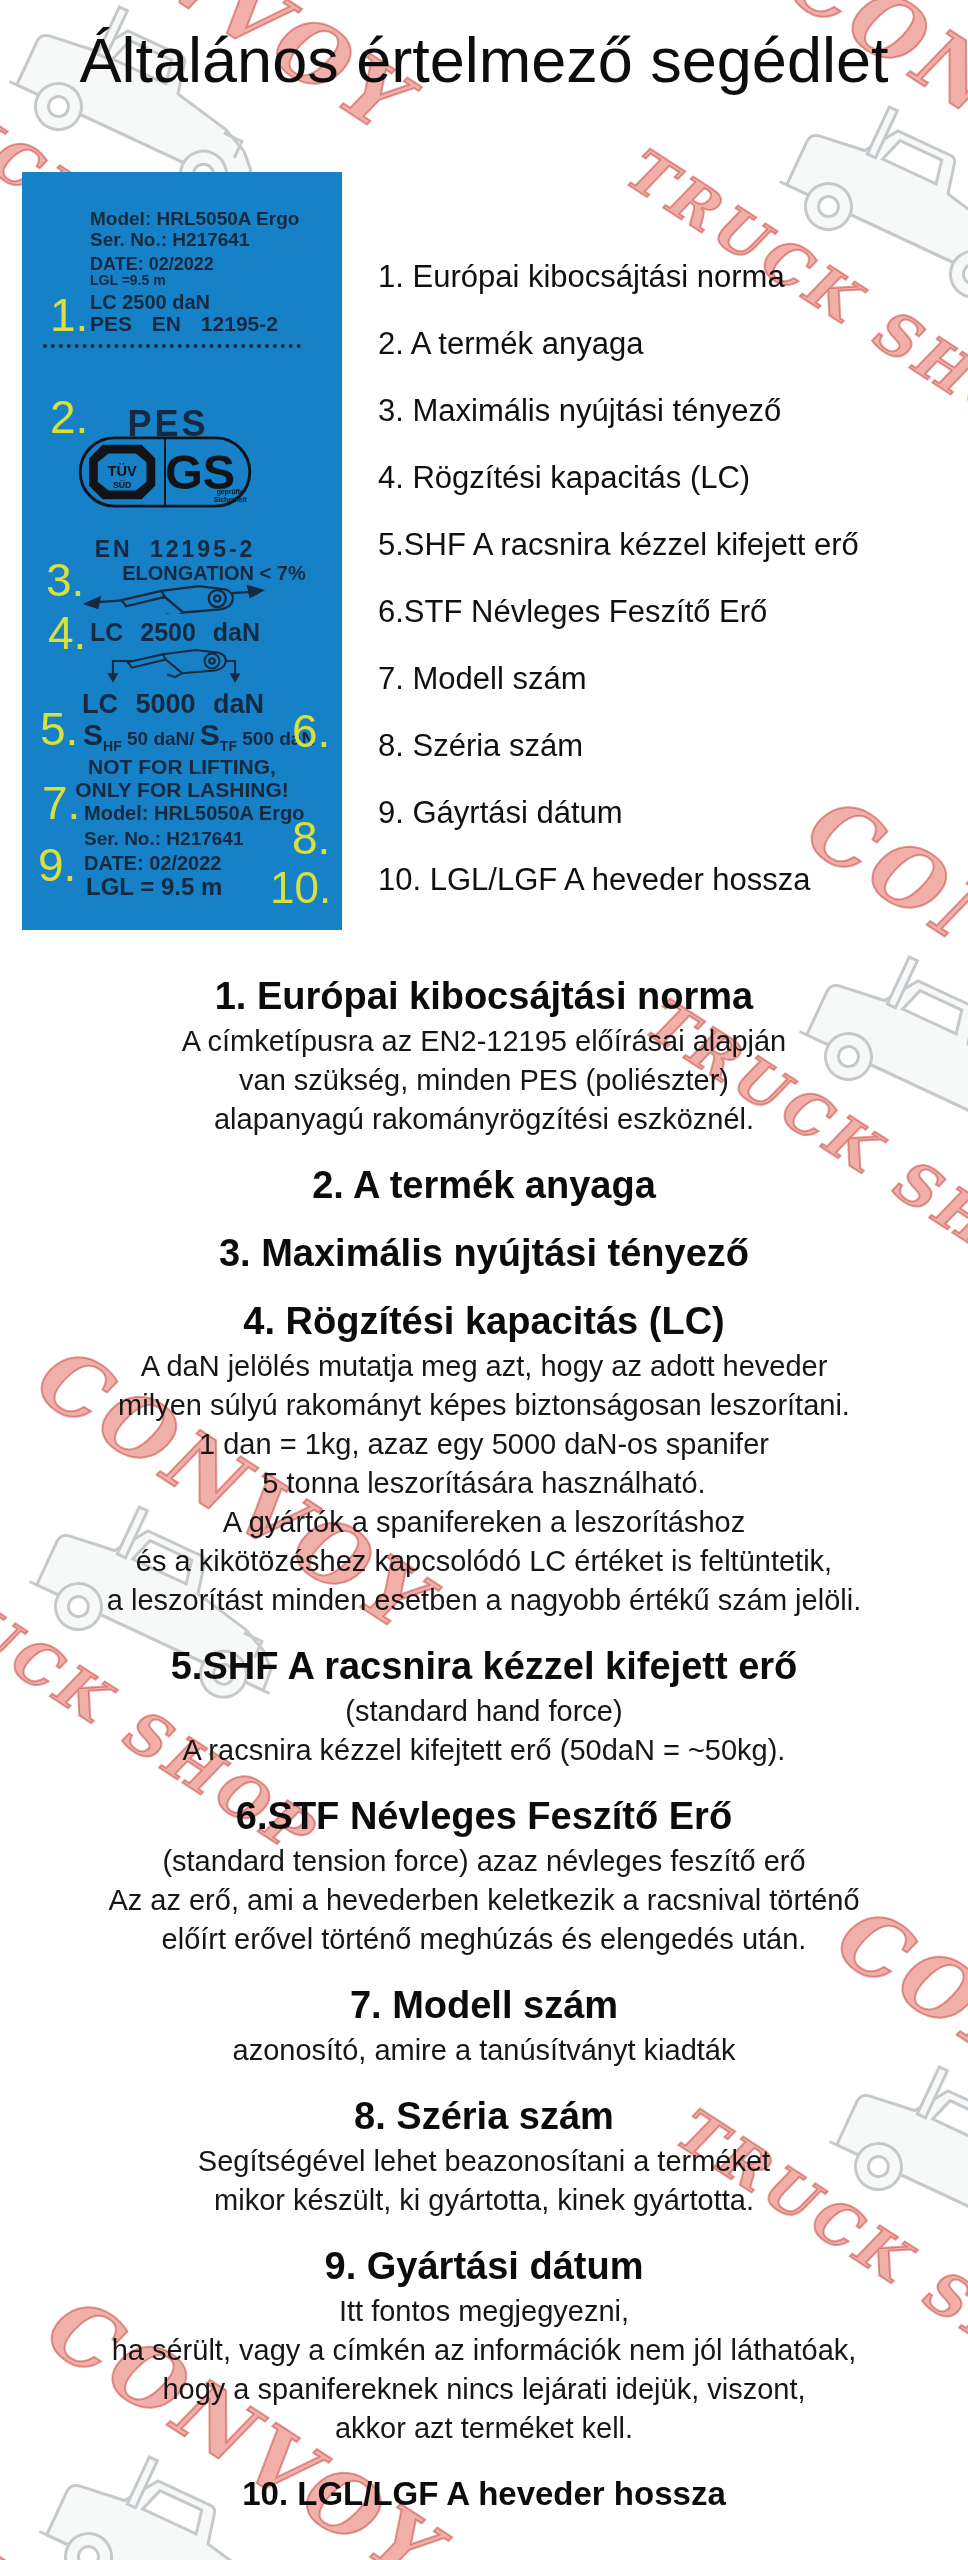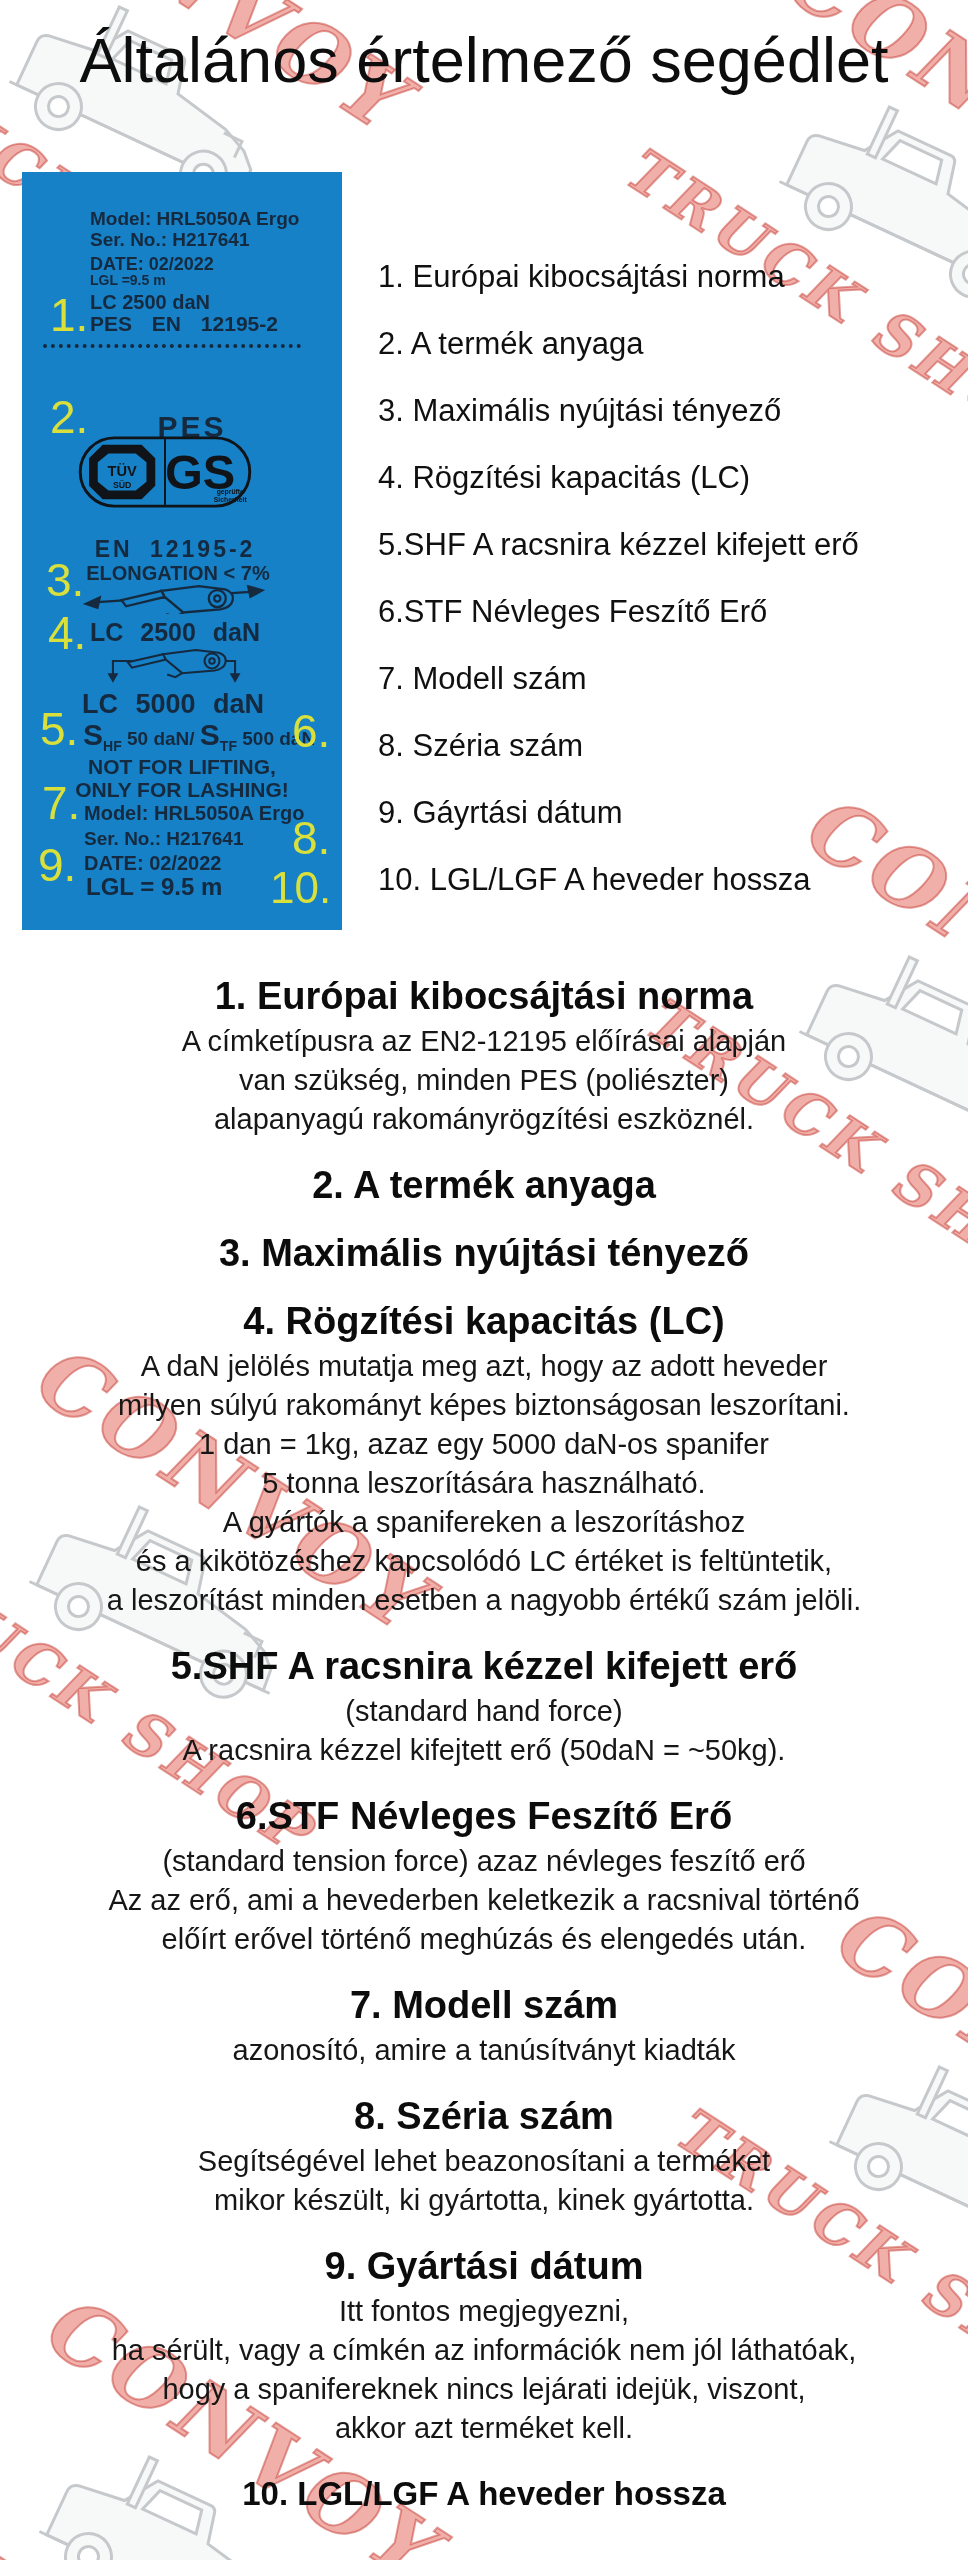--- a/index.html
+++ b/index.html
@@ -161,37 +161,37 @@
   <div class="abs" style="left:68px;top:36px;font-size:19px;">Model: HRL5050A Ergo</div>
   <div class="abs" style="left:68px;top:57px;font-size:19px;">Ser. No.:  H217641</div>
   <div class="abs" style="left:68px;top:82px;font-size:18px;">DATE:  02/2022</div>
   <div class="abs" style="left:68px;top:100px;font-size:14px;">LGL =9.5 m</div>
   <div class="abs" style="left:68px;top:119px;font-size:20px;">LC  2500 daN</div>
   <div class="abs num" style="left:28px;top:120px;">1.</div>
   <div class="abs" style="left:68px;top:140px;font-size:21px;word-spacing:14px;">PES  EN  12195-2</div>
   <div class="dots"></div>
 
   <div class="abs num" style="left:28px;top:222px;">2.</div>
-  <div class="abs cen" style="width:292px;top:238px;font-size:30px;letter-spacing:3px;margin-left:24px;">PES</div>
+  <div class="abs cen" style="width:292px;top:231px;font-size:36px;letter-spacing:3px;">PES</div>
 
   <svg class="abs" style="left:55px;top:262px;" width="176" height="76" viewBox="0 0 180 78">
     <rect x="3" y="4" width="174" height="70" rx="35" fill="none" stroke="#101418" stroke-width="3"></rect>
     <line x1="90" y1="4" x2="90" y2="74" stroke="#101418" stroke-width="2"></line>
     <polygon points="26,11 66,11 80,25 80,53 66,67 26,67 12,53 12,25" fill="#101418"></polygon>
     <polygon points="32,20 60,20 71,29 71,49 60,58 32,58 21,49 21,29" fill="#1681c6"></polygon>
     <text x="46" y="43" font-size="15" font-weight="bold" fill="#101418" text-anchor="middle">TÜV</text>
     <text x="46" y="55" font-size="9" font-weight="bold" fill="#101418" text-anchor="middle">SÜD</text>
     <text x="126" y="56" font-size="50" font-weight="bold" fill="#101418" text-anchor="middle">GS</text>
     <text x="157" y="62" font-size="7" fill="#101418" text-anchor="middle">geprüfte</text>
     <text x="157" y="70" font-size="7" fill="#101418" text-anchor="middle">Sicherheit</text>
   </svg>
 
   <div class="abs cen" style="width:306px;top:364px;font-size:23px;letter-spacing:3px;word-spacing:8px;">EN 12195-2</div>
   <div class="abs num" style="left:24px;top:385px;">3.</div>
-  <div class="abs cen" style="width:312px;top:390px;font-size:20px;">ELONGATION &lt; 7%</div>
+  <div class="abs cen" style="width:312px;top:390px;font-size:20px;padding-left:36px;">ELONGATION &lt; 7%</div>
 
   <svg class="abs" style="left:54px;top:408px;" width="196" height="34" viewBox="0 0 240 44">
     <g stroke="#15293f" stroke-width="3" fill="none">
       <line x1="16" y1="29" x2="224" y2="15"></line>
       <polygon points="2,31 26,20 22,38" fill="#15293f" stroke="none"></polygon>
       <polygon points="238,13 214,6 218,24" fill="#15293f" stroke="none"></polygon>
       <path d="M52,26 L104,14 L108,22 L58,34 Z" fill="#1681c6"></path>
       <path d="M104,14 L152,8 L186,12 Q198,16 196,26 Q194,36 180,38 L132,42 L108,22 Z" fill="#1681c6"></path>
       <circle cx="176" cy="24" r="11" fill="#1681c6"></circle>
       <circle cx="176" cy="24" r="4" fill="#1681c6"></circle>

